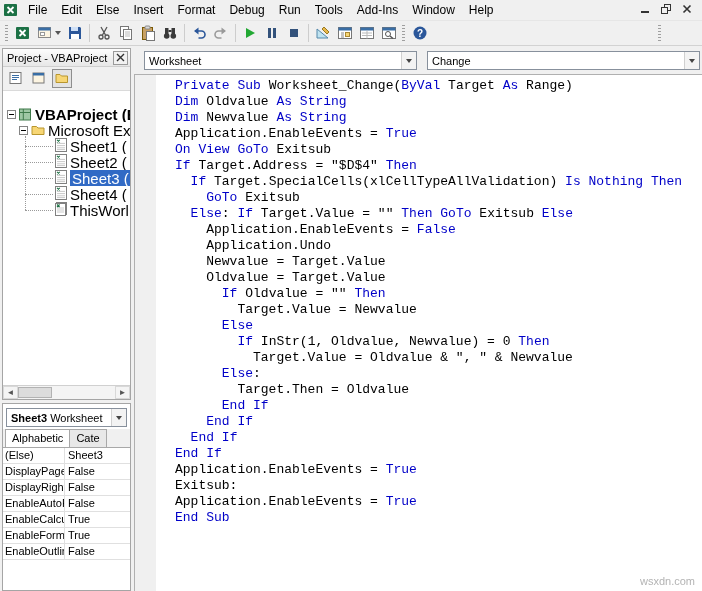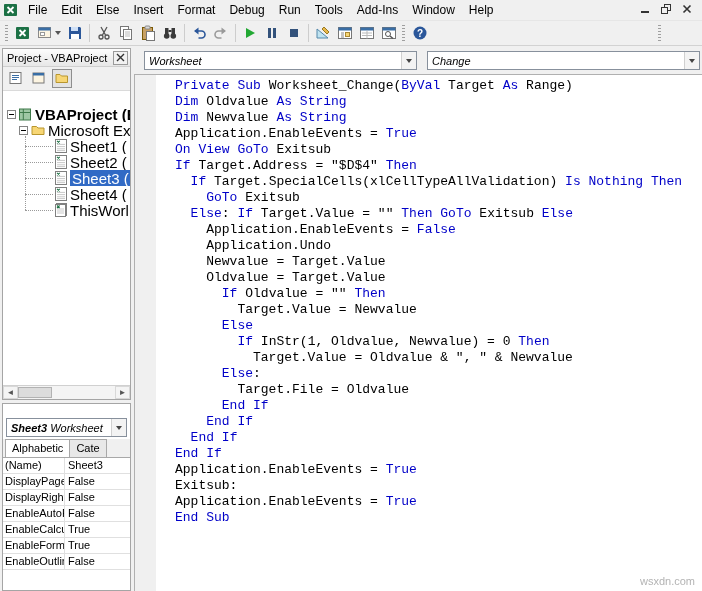--- a/index.html
+++ b/index.html
@@ -39,34 +39,34 @@
   
   .tree{flex:1;overflow:hidden;padding-top:15px;font-size:15px;background:#fff;}
   .tree-row{height:16px;display:flex;align-items:center;gap:3px;white-space:nowrap;overflow:hidden;}
   .tree-row.root{padding-left:4px;}
   .tree-row.root .tlabel{font-weight:bold;}
   .tree-row.folder{padding-left:16px;}
   .expander{width:9px;height:9px;display:inline-flex;flex:none;}
   .tico{display:inline-flex;flex:none;}
   .tlabel{overflow:hidden;}
   .sheet-rows{position:relative;}
-  .sheet-row{height:16px;display:flex;align-items:center;gap:3px;padding-left:52px;position:relative;white-space:nowrap;overflow:hidden;}
+  .sheet-row{height:16px;display:flex;gap:3px;padding-left:52px;position:relative;white-space:nowrap;overflow:hidden;}
   .sheet-rows::before{content:"";position:absolute;left:22px;top:-2px;bottom:8px;border-left:1px dotted #9a9a9a;}
   .sheet-row::after{content:"";position:absolute;left:22px;top:8px;width:28px;border-top:1px dotted #9a9a9a;}
   .tlabel.sel{background:var(--sel,#316AC5);color:#fff;padding:0 2px;}
 
   
   .hscroll{height:14px;flex:none;border-top:1px solid #d0d0d0;background:#f4f4f4;display:flex;}
   .hs-btn{width:15px;flex:none;display:flex;align-items:center;justify-content:center;font-size:8px;color:#555;border:1px solid #d8d8d8;background:#f4f4f4;}
   .hs-track{flex:1;position:relative;}
   .hs-thumb{position:absolute;left:0;top:1px;bottom:1px;width:34px;background:#dcdcdc;border:1px solid #b2b2b2;}
 
   
-  .combo-strip{padding:14px 3px 2px;flex:none;background:#fff;}
-  .combo{height:19px;background:#fff;border:1px solid #87909c;display:flex;align-items:center;font-size:11px;min-width:0;font-style:italic;}
+  .combo-strip{padding:4px 3px 2px;flex:none;background:#fff;}
+  .combo{height:19px;background:#fff;border:1px solid #87909c;display:flex;align-items:center;font-size:11px;min-width:0;}
   .combo-text{flex:1;padding:0 4px;white-space:nowrap;overflow:hidden;}
   .combo-arrow{width:15px;flex:none;align-self:stretch;border-left:1px solid #d0d0d0;background:#f3f3f3;display:flex;align-items:center;justify-content:center;}
   .caret-down{width:0;height:0;border-left:3.5px solid transparent;border-right:3.5px solid transparent;border-top:4px solid #444;}
 
   
   .tabs{height:19px;flex:none;display:flex;background:#f0f0f0;border-bottom:1px solid #a8a8a8;padding:0 0 0 2px;font-size:11px;}
   .tab{padding:2px 6px;border:1px solid #a8a8a8;border-bottom:none;background:#e8e8e8;margin-right:-1px;white-space:nowrap;overflow:hidden;}
   .tab.active{background:#fff;}
   .prop-grid{flex:1;overflow:hidden;font-size:11px;background:#fff;}
   .prop-row{display:flex;height:16px;border-bottom:1px solid #e0e0e0;}
@@ -421,21 +421,21 @@
                 <span class="caret-down"></span>
               </span>
           </div>
         </div>
         <div class="tabs">
           <span class="tab active">Alphabetic</span>
           <span class="tab">Cate</span>
         </div>
         <div class="prop-grid" id="prop-rows">
             <div class="prop-row">
-              <div class="prop-name">(Name)</div>
+              <div class="prop-name">(Else)</div>
               <div class="prop-value">Sheet3</div>
             </div>
             <div class="prop-row">
               <div class="prop-name">DisplayPage</div>
               <div class="prop-value">False</div>
             </div>
             <div class="prop-row">
               <div class="prop-name">DisplayRight</div>
               <div class="prop-value">False</div>
             </div>
@@ -490,21 +490,21 @@
             <div class="code-line">    Application.EnableEvents = <span class="kw">False</span></div>
             <div class="code-line">    Application.Undo</div>
             <div class="code-line">    Newvalue = Target.Value</div>
             <div class="code-line">    Oldvalue = Target.Value</div>
             <div class="code-line">      <span class="kw">If</span> Oldvalue = "" <span class="kw">Then</span></div>
             <div class="code-line">        Target.Value = Newvalue</div>
             <div class="code-line">      <span class="kw">Else</span></div>
             <div class="code-line">        <span class="kw">If</span> InStr(1, Oldvalue, Newvalue) = 0 <span class="kw">Then</span></div>
             <div class="code-line">          Target.Value = Oldvalue &amp; ", " &amp; Newvalue</div>
             <div class="code-line">      <span class="kw">Else</span>:</div>
-            <div class="code-line">        Target.File = Oldvalue</div>
+            <div class="code-line">        Target.Then = Oldvalue</div>
             <div class="code-line">      <span class="kw">End</span> <span class="kw">If</span></div>
             <div class="code-line">    <span class="kw">End</span> <span class="kw">If</span></div>
             <div class="code-line">  <span class="kw">End</span> <span class="kw">If</span></div>
             <div class="code-line"><span class="kw">End</span> <span class="kw">If</span></div>
             <div class="code-line">Application.EnableEvents = <span class="kw">True</span></div>
             <div class="code-line">Exitsub:</div>
             <div class="code-line">Application.EnableEvents = <span class="kw">True</span></div>
             <div class="code-line"><span class="kw">End</span> <span class="kw">Sub</span></div>
           </div>
         <span class="watermark">wsxdn.com</span>

